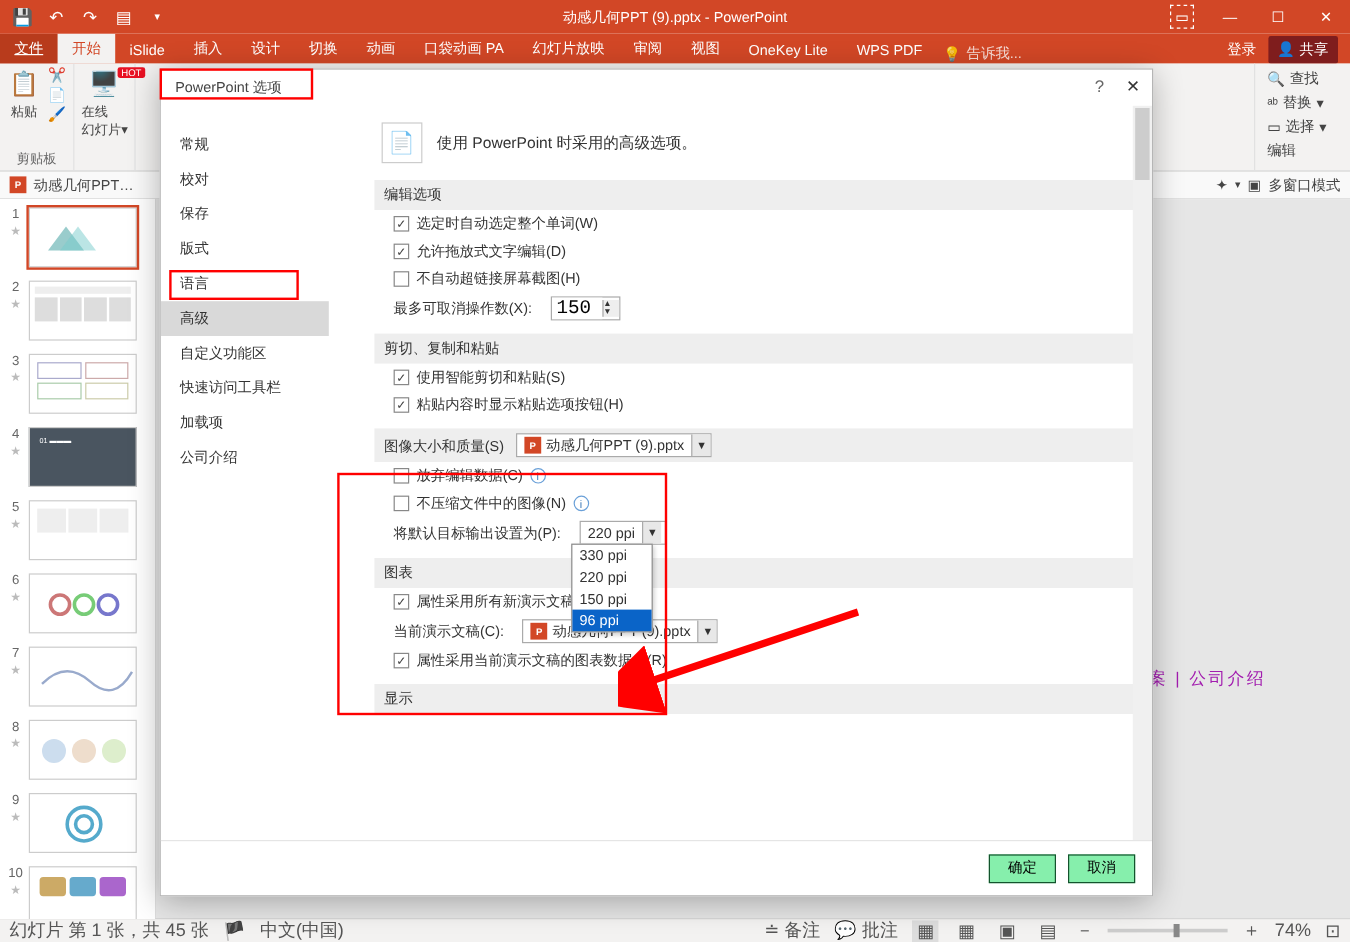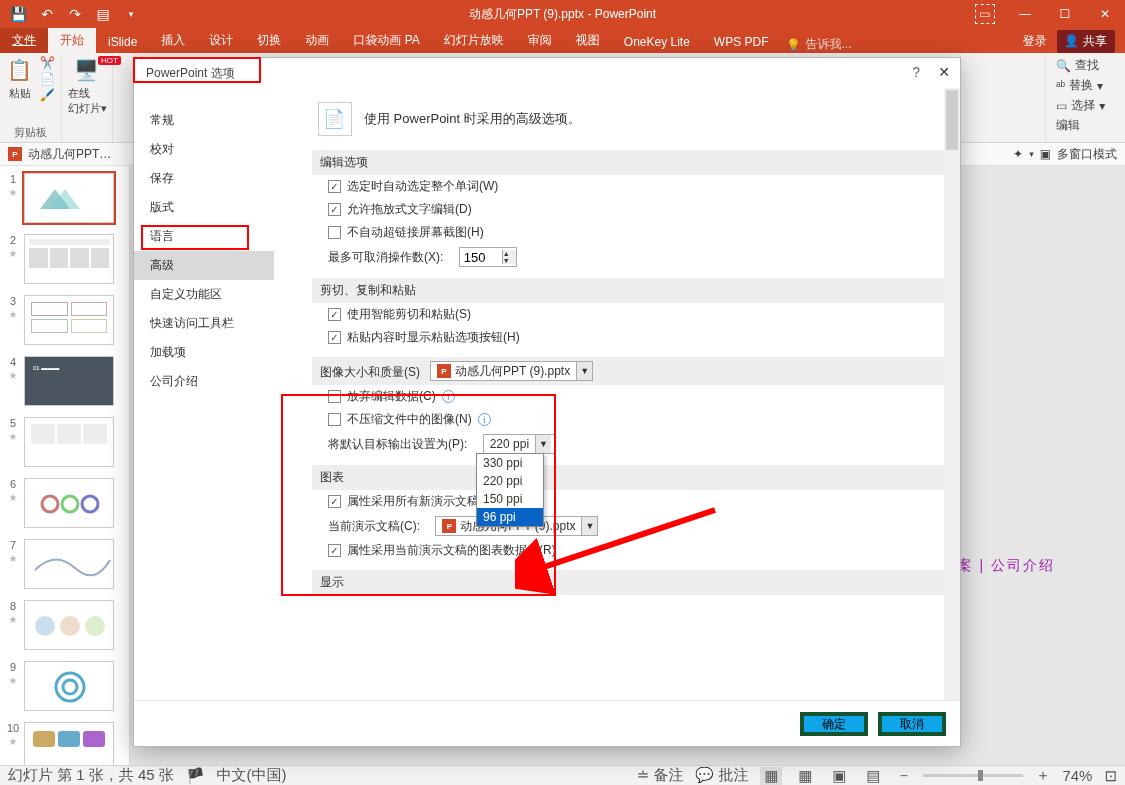--- a/index.html
+++ b/index.html
@@ -69,34 +69,34 @@
 .dlgside .sitem.sel { background: #d9d9d9; }
 .dlgmain { flex: 1; overflow-y: auto; padding: 10px 6px 10px 10px; position: relative; }
 .dlgmain .intro { display: flex; align-items: center; gap: 12px; padding: 4px 0 14px 6px; font-size: 13px; color: #333; }
 .dlgmain .intro .bigico { width: 34px; height: 34px; border: 1px solid #ccc; display: flex; align-items: center; justify-content: center; font-size: 18px; color: #888; }
 .section { margin-bottom: 8px; }
 .section .secttl { background: #eee; padding: 4px 8px; font-size: 12px; color: #333; }
 .section .row { padding: 3px 16px; display: flex; align-items: center; gap: 6px; font-size: 12px; color: #333; }
 .cb { width: 13px; height: 13px; border: 1px solid #888; display: inline-flex; align-items: center; justify-content: center; font-size: 10px; color: #444; background: #fff; }
 .cb.checked::after { content: '✓'; }
 .spin { display: inline-flex; align-items: center; border: 1px solid #aaa; height: 20px; }
-.spin input { width: 42px; border: none; padding: 0 4px; font-size: 13px; outline: none; }
+.spin input { width: 42px; border: none; padding: 0 4px; font-size: 16px; outline: none; font-family: Liberation Mono, monospace; }
 .spin .ud { width: 14px; display: flex; flex-direction: column; font-size: 7px; background: #eee; border-left: 1px solid #aaa; }
 .infoico { width: 13px; height: 13px; border: 1px solid #6aa0d8; border-radius: 50%; display: inline-flex; align-items: center; justify-content: center; font-size: 9px; color: #3a78b8; }
 .combo { display: inline-flex; align-items: center; border: 1px solid #aaa; height: 20px; background: #fff; }
 .combo .txt { padding: 0 6px; font-size: 12px; display: flex; align-items: center; gap: 4px; }
 .combo .dd { width: 16px; background: #e8e8e8; border-left: 1px solid #aaa; text-align: center; font-size: 9px; line-height: 18px; }
 .ppico { width: 14px; height: 14px; background: #d24726; color: #fff; font-size: 8px; display: inline-flex; align-items: center; justify-content: center; font-weight: bold; }
 
 .ppi-list { position: absolute; border: 1px solid #888; background: #fff; width: 68px; box-shadow: 2px 2px 4px rgba(0,0,0,.2); z-index: 5; }
 .ppi-list div { padding: 2px 6px; font-size: 12px; }
 .ppi-list div.sel { background: #0a64c8; color: #fff; }
 
 .dlgfoot { height: 46px; display: flex; justify-content: flex-end; align-items: center; gap: 10px; padding: 0 14px; border-top: 1px solid #e5e5e5; }
-.dlgfoot button { width: 68px; height: 24px; border: 4px solid #14532d; background: #0ea5e9; font-size: 12px; cursor: pointer; }
+.dlgfoot button { width: 56px; height: 24px; border: 1px solid #14532d; background: #86efac; font-size: 12px; cursor: pointer; }
 
 
 .hl { position: absolute; border: 2px solid #ff0000; pointer-events: none; z-index: 60; }
 
 
 .arrow { position: absolute; z-index: 61; pointer-events: none; }
 
 
 .scrollfake { position: absolute; right: 0; top: 0; bottom: 0; width: 16px; background: #f0f0f0; }
 .scrollfake .thumb { position: absolute; left: 2px; right: 2px; top: 2px; height: 60px; background: #cdcdcd; }

